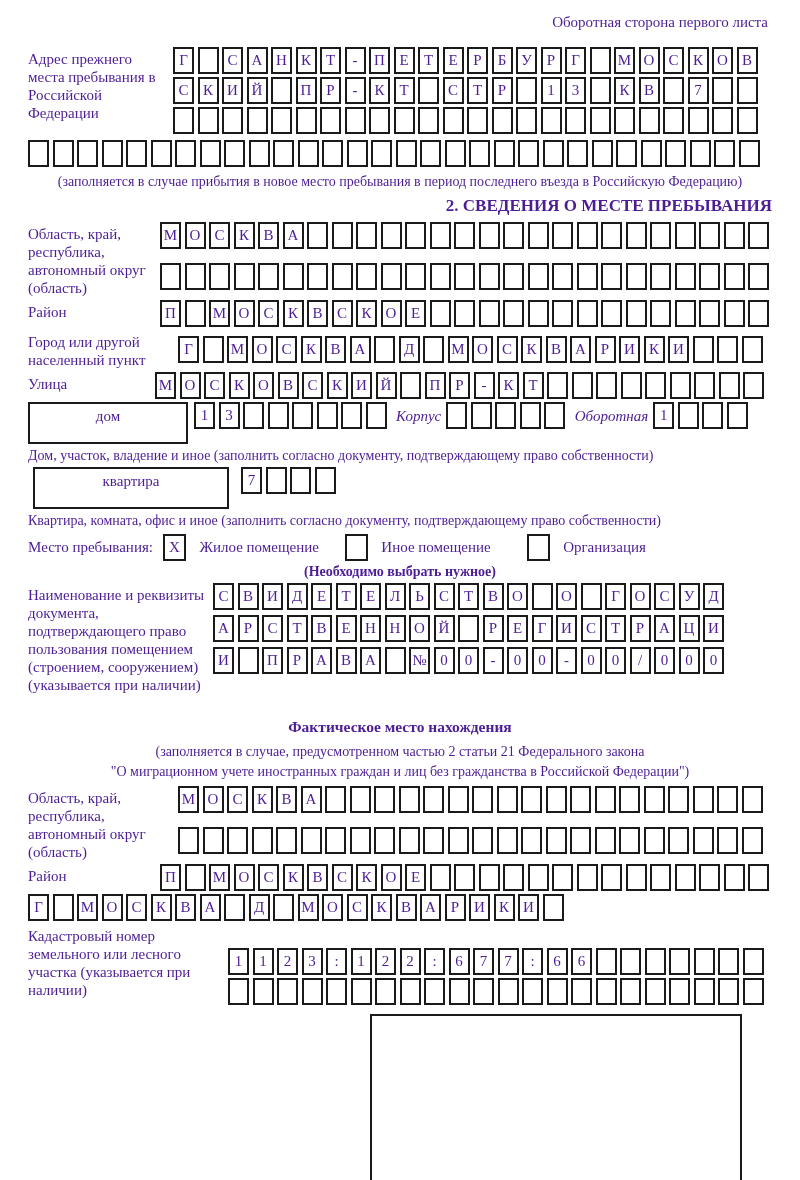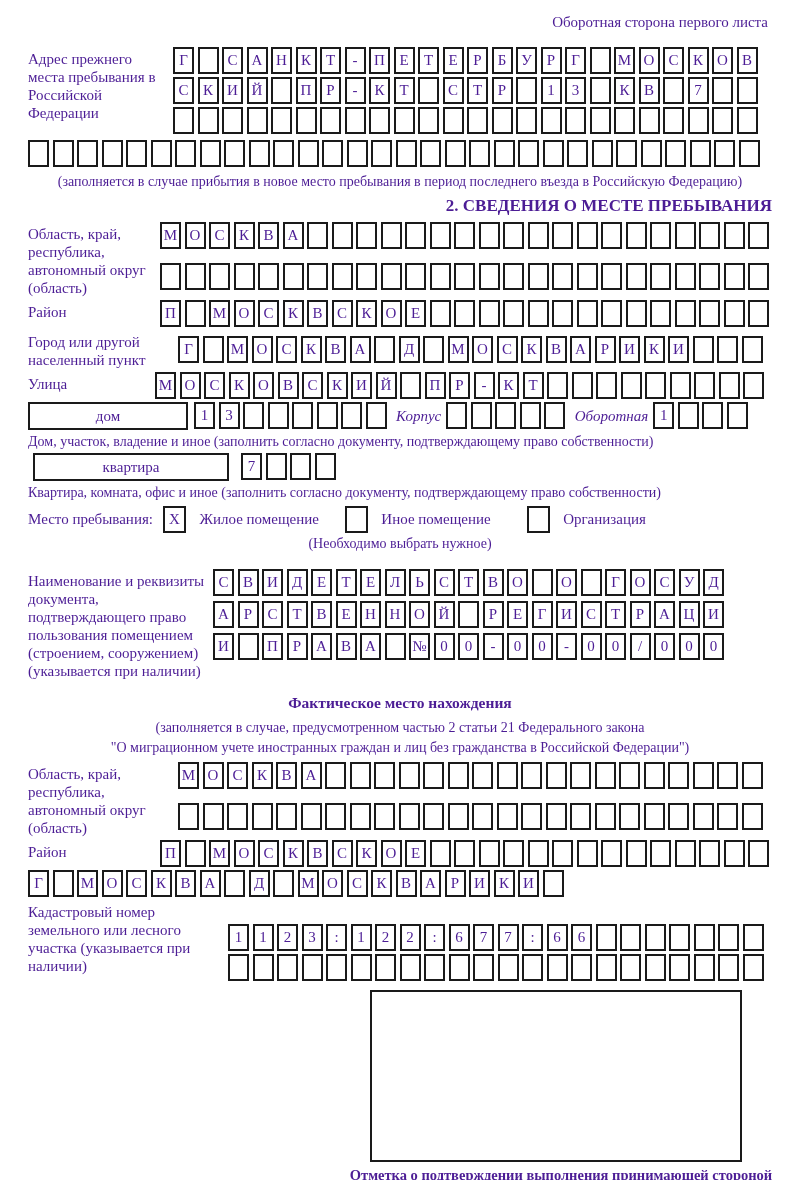--- a/index.html
+++ b/index.html
@@ -39,41 +39,41 @@
     margin-right:3.5px;
     font-size:15px;line-height:23px;
     text-align:center;
     flex-shrink:0;
     font-family:"Liberation Serif","DejaVu Serif",serif;
   }
   .checkbox{width:23px;}
   .widebox{
     box-sizing:border-box;
     border:2px solid #1a1a1a;
-    height:28px;
+    height:42px;
     text-align:center;
     font-size:15px;line-height:24px;
     flex-shrink:0;
   }
   .caption{
     font-size:14px;line-height:18px;
     margin-bottom:2px;
   }
   .caption.center{text-align:center;}
   .section-title{
     text-align:right;
     font-weight:bold;
     font-size:17px;line-height:22px;
     margin:4px 0 5px 0;
   }
   .sub-title{
     text-align:center;
     font-weight:bold;
     font-size:15.5px;line-height:20px;
-    margin:13px 0 6px 0;
+    margin:23px 0 6px 0;
   }
   .inline-label{
     font-size:15px;line-height:28px;
     padding:0 5px 0 6px;
     flex-shrink:0;
     font-style:italic;
   }
   .mesto-row{display:flex;align-items:center;margin:4px 0 2px 0;}
   .mesto-row .opt-label{font-size:15px;padding:0 14px 0 10px;}
   .mesto-row .mesto-label{font-size:15px;padding-right:10px;}
@@ -416,21 +416,21 @@
 
   <div class="mesto-row">
     <span class="mesto-label">Место пребывания:</span>
     <span class="cell checkbox">X</span>
     <span class="opt-label">Жилое помещение</span>
     <span class="cell checkbox" style="margin-left:12px;"></span>
     <span class="opt-label">Иное помещение</span>
     <span class="cell checkbox" style="margin-left:22px;"></span>
     <span class="opt-label">Организация</span>
   </div>
-  <div class="caption center" style="margin-bottom:16px;">(Необходимо выбрать нужное)</div>
+  <div class="caption center" style="margin-bottom:2px;font-weight:bold;">(Необходимо выбрать нужное)</div>
 
   <div class="field">
     <div class="label w185">Наименование и реквизиты документа, подтверждающего право пользования помещением (строением, сооружением) (указывается при наличии)</div>
     <div class="rows tight">
       <div class="box-row">
           <span class="cell">С</span>
           <span class="cell">В</span>
           <span class="cell">И</span>
           <span class="cell">Д</span>
           <span class="cell">Е</span>

